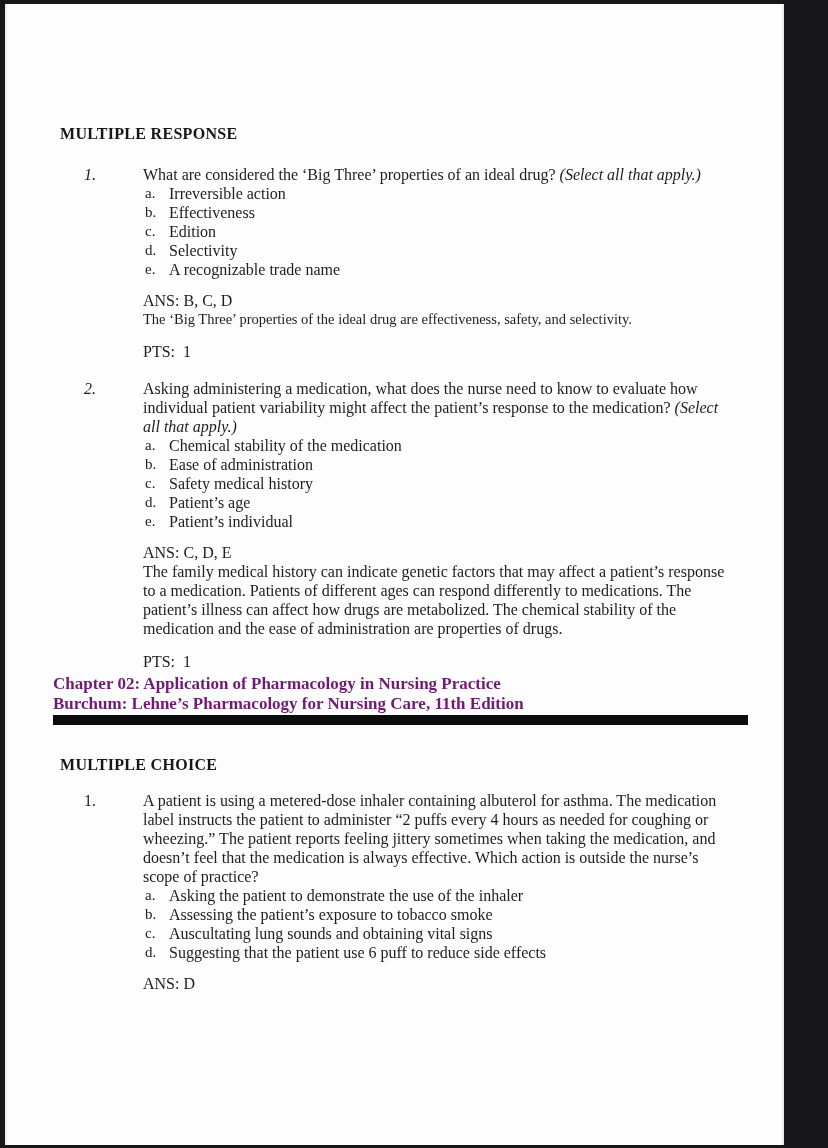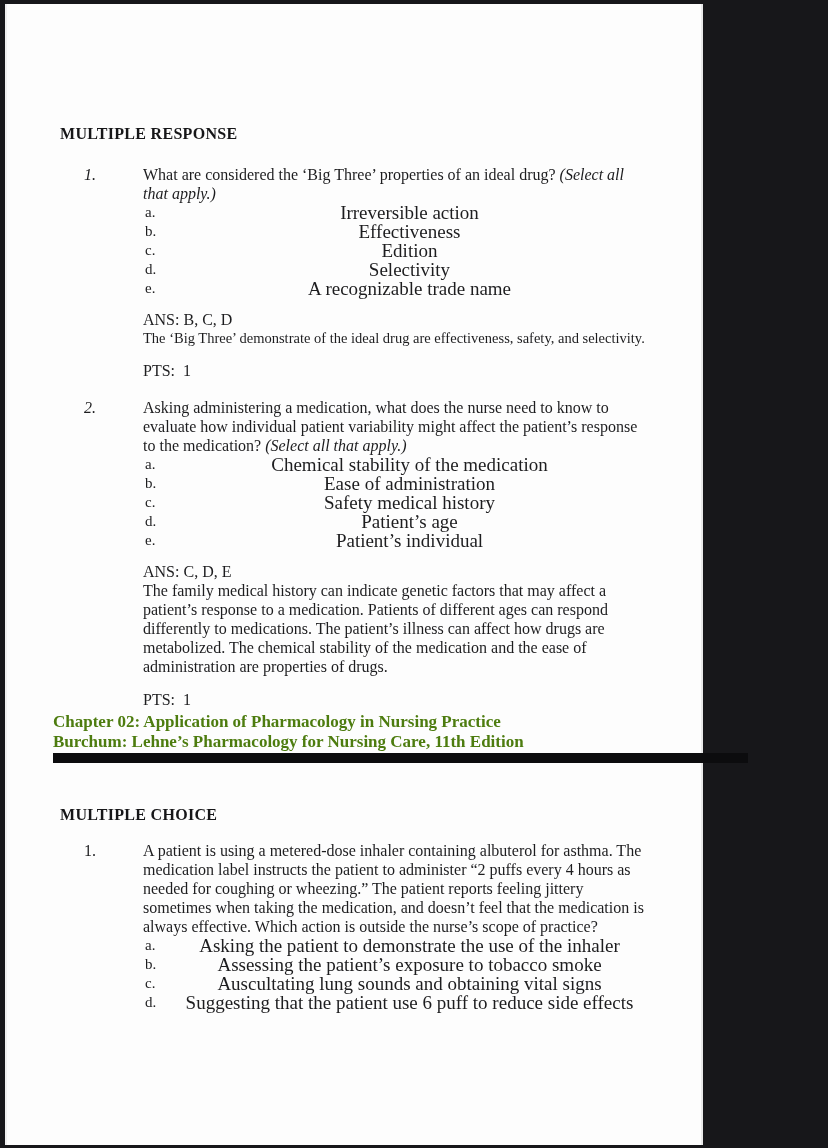--- a/index.html
+++ b/index.html
@@ -6,21 +6,21 @@
   html,body { width:828px; height:1148px; overflow:hidden; }
   body {
     background:#17171a;
     font-family:"Liberation Serif", serif;
     color:#1d1d1f;
     position:relative;
   }
   .page {
     position:absolute;
     top:4px; left:5px;
-    width:698px; height:1141px;
+    width:779px; height:1141px;
     background:#fdfdfd;
     padding:120px 53px 0 55px;
     box-shadow:inset -2px 0 0 #e9e9e9, inset 2px 0 0 #f0f0f0;
   }
   .section-heading {
     font-weight:bold;
     font-size:16px;
     line-height:19px;
     letter-spacing:0.3px;
     color:#161618;
@@ -34,42 +34,42 @@
     text-align:right;
     padding-right:9px;
     font-size:16px;
     line-height:19px;
   }
   .italic { font-style:italic; }
   .q-body { width:640px; font-size:16px; line-height:19px;margin-left:38px; }
   .q-text { font-size:16px; line-height:19px; }
   .opt { display:flex; }
   .opt-letter { flex:0 0 26px; padding-left:2px; font-size:15px; line-height:19px; }
-  .opt-text { flex:1; font-size:19px; line-height:19px;text-align:center; }
+  .opt-text { flex:1; font-size:16px; line-height:19px; }
   .answer { margin-top:12px; }
   .feedback { line-height:19px; }
   .feedback-small { font-size:14.5px; line-height:18px; }
   .pts { margin-top:14px; white-space:pre-wrap; }
   .chapter-block { margin-left:-7px; margin-top:3px; }
   .chapter-title, .chapter-subtitle {
     font-weight:bold;
     font-size:17px;
     line-height:20px;
-    color:#4d7c0f;
+    color:#701a75;
   }
   .chapter-subtitle .underline {
     text-decoration-thickness:2px;
   }
   .divider-bar {
     width:695px;
     height:10px;
     background:#0c0c0e;
     margin-top:1px;
   }
-  .mc-heading { margin-top:42px; }
+  .mc-heading { margin-top:30px; }
   .mc-first { margin-top:17px; }
 </style>
 </head>
 <body>
 
 <div class="page">
 
   <div class="section-heading">MULTIPLE RESPONSE</div>
 
   <div class="question q-first">
@@ -92,21 +92,21 @@
         <div class="opt">
           <span class="opt-letter">d.</span>
           <span class="opt-text">Selectivity</span>
         </div>
         <div class="opt">
           <span class="opt-letter">e.</span>
           <span class="opt-text">A recognizable trade name</span>
         </div>
       </div>
       <div class="answer">ANS: B, C, D</div>
-      <div class="feedback feedback-small">The ‘Big Three’ demonstrate of the ideal drug are effectiveness, safety, and selectivity.</div>
+      <div class="feedback feedback-small">The ‘Big Three’ properties of the ideal drug are effectiveness, safety, and selectivity.</div>
       <div class="pts">PTS:  1</div>
     </div>
   </div>
 
   <div class="question q-next">
     <div class="q-num italic">2.</div>
     <div class="q-body">
       <div class="q-text"><span>Asking administering a medication, what does the nurse need to know to evaluate how individual patient variability might affect the patient’s response to the medication?</span> <span class="italic">(Select all that apply.)</span></div>
       <div class="options">
         <div class="opt">
@@ -159,16 +159,17 @@
         </div>
         <div class="opt">
           <span class="opt-letter">c.</span>
           <span class="opt-text">Auscultating lung sounds and obtaining vital signs</span>
         </div>
         <div class="opt">
           <span class="opt-letter">d.</span>
           <span class="opt-text">Suggesting that the patient use 6 puff to reduce side effects</span>
         </div>
       </div>
+      <div class="answer">ANS: D</div>
     </div>
   </div>
 
 </div>
 
 </body></html>

